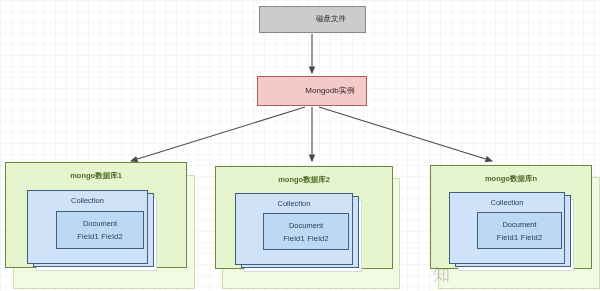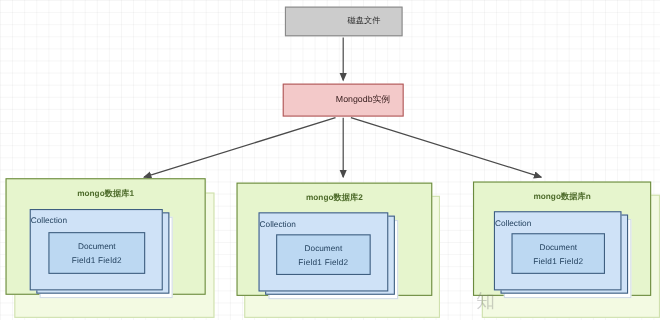--- a/index.html
+++ b/index.html
@@ -108,35 +108,36 @@
     position: absolute;
     box-sizing: border-box;
     background: #cfe2f7;
     border: 1px solid #3f5f80;
   }
   .collection-label {
     position: absolute;
     left: 0;
     right: 0;
     top: 5px;
-    text-align: left;
+    text-align: center;
     font-size: 7.5px;
     color: #24425f;
   }
 
   
   .document-box {
     position: absolute;
     box-sizing: border-box;
     background: #bcd8f2;
     border: 1px solid #3f5f80;
     display: flex;
     flex-direction: column;
     align-items: center;
     justify-content: center;
+    margin-left: 12px;
   }
   .document-title {
     font-size: 7.5px;
     color: #24425f;
     margin-bottom: 4px;
   }
   .document-fields {
     font-size: 7.5px;
     color: #24425f;
     letter-spacing: 0.2px;

